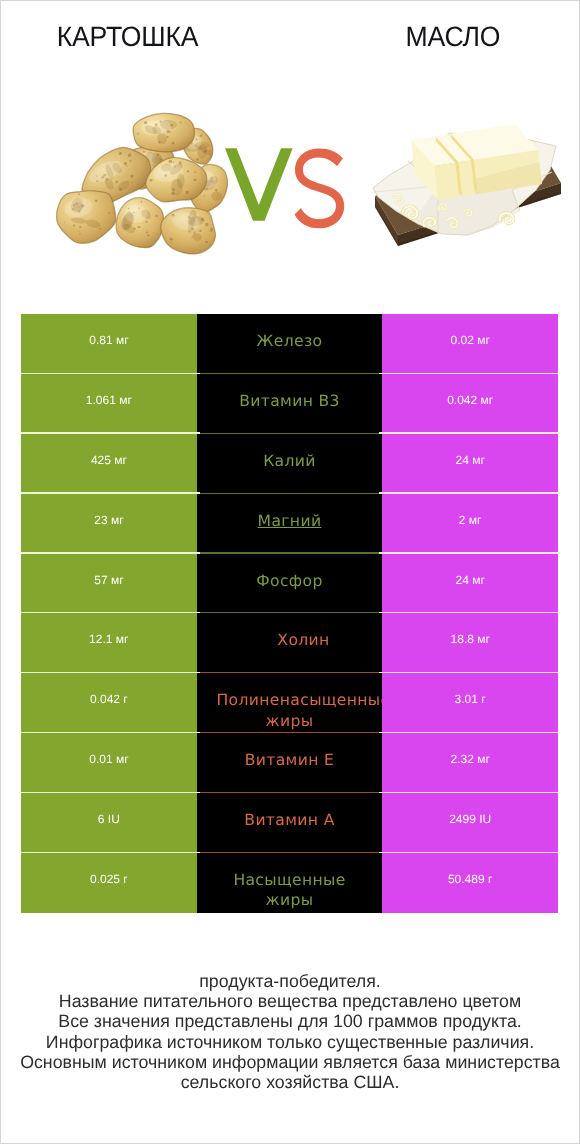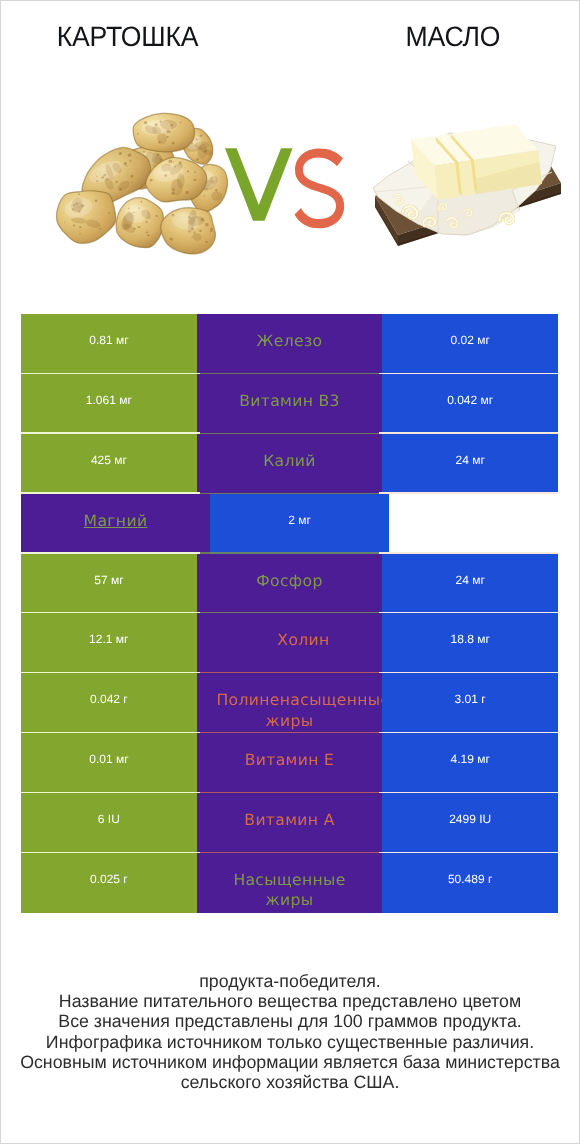--- a/index.html
+++ b/index.html
@@ -26,22 +26,22 @@
   
   .table { position: absolute; left: 21px; top: 314px; width: 537px; }
   .row { position: relative; height: 59.9px; display: flex; }
   .cell { display: flex; align-items: flex-start; justify-content: center; text-align: center;
           padding-top: 17px; }
   .c-left, .c-right { font-family: "Liberation Sans", sans-serif; font-size: 12px; line-height: 19px; }
   .c-mid { font-family: "DejaVu Sans", sans-serif; font-size: 15.6px; line-height: 20.2px;
            letter-spacing: .35px; }
   .lbl { width: 146px; }
   .c-left  { width: 179px; background: #82a62e; color: #ffffff; }
-  .c-mid   { width: 189px; background: #4c1d95; overflow: hidden; }
-  .c-right { width: 179px; background: #1d4ed8; color: #ffffff; }
+  .c-mid   { width: 189px; background: #000000; overflow: hidden; }
+  .c-right { width: 179px; background: #d946ef; color: #ffffff; }
   .sep { position: absolute; bottom: 0; height: 1.3px; }
   .sep-m { height: 1.1px; opacity: .72; }
   .sep-l { left: 0;    width: 179px; }
   .sep-m { left: 179px; width: 179px; }
   .sep-r { left: 358px; width: 179px; }
 
   
   .footer { position: absolute; left: 0; top: 971px; width: 580px; text-align: center;
             font-family: "Liberation Sans", sans-serif;
             font-size: 17.8px; line-height: 20.2px; color: #2d2d2d; }
@@ -285,20 +285,21 @@
         <div class="cell c-left">425 мг</div>
         <div class="cell c-mid" style="color: rgb(125, 154, 68);">
           <div class="lbl">Калий</div>
         </div>
         <div class="cell c-right">24 мг</div>
         <div class="sep sep-l" style="background: rgb(238, 246, 207);"></div>
         <div class="sep sep-m" style="background: rgb(125, 154, 68);"></div>
         <div class="sep sep-r" style="background: rgb(251, 231, 220);"></div>
       </div>
       <div class="row">
+        <div class="cell c-left">23 мг</div>
         <div class="cell c-mid" style="color: rgb(125, 154, 68); text-decoration: underline;">
           <div class="lbl">Магний</div>
         </div>
         <div class="cell c-right">2 мг</div>
         <div class="sep sep-l" style="background: rgb(238, 246, 207);"></div>
         <div class="sep sep-m" style="background: rgb(125, 154, 68);"></div>
         <div class="sep sep-r" style="background: rgb(251, 231, 220);"></div>
       </div>
       <div class="row">
         <div class="cell c-left">57 мг</div>
@@ -328,21 +329,21 @@
         <div class="cell c-right">3.01 г</div>
         <div class="sep sep-l" style="background: rgb(238, 246, 207);"></div>
         <div class="sep sep-m" style="background: rgb(212, 105, 76);"></div>
         <div class="sep sep-r" style="background: rgb(251, 231, 220);"></div>
       </div>
       <div class="row">
         <div class="cell c-left">0.01 мг</div>
         <div class="cell c-mid" style="color: rgb(212, 105, 76);">
           <div class="lbl">Витамин E</div>
         </div>
-        <div class="cell c-right">4.19 мг</div>
+        <div class="cell c-right">2.32 мг</div>
         <div class="sep sep-l" style="background: rgb(238, 246, 207);"></div>
         <div class="sep sep-m" style="background: rgb(212, 105, 76);"></div>
         <div class="sep sep-r" style="background: rgb(251, 231, 220);"></div>
       </div>
       <div class="row">
         <div class="cell c-left">6 IU</div>
         <div class="cell c-mid" style="color: rgb(212, 105, 76);">
           <div class="lbl">Витамин A</div>
         </div>
         <div class="cell c-right">2499 IU</div>

